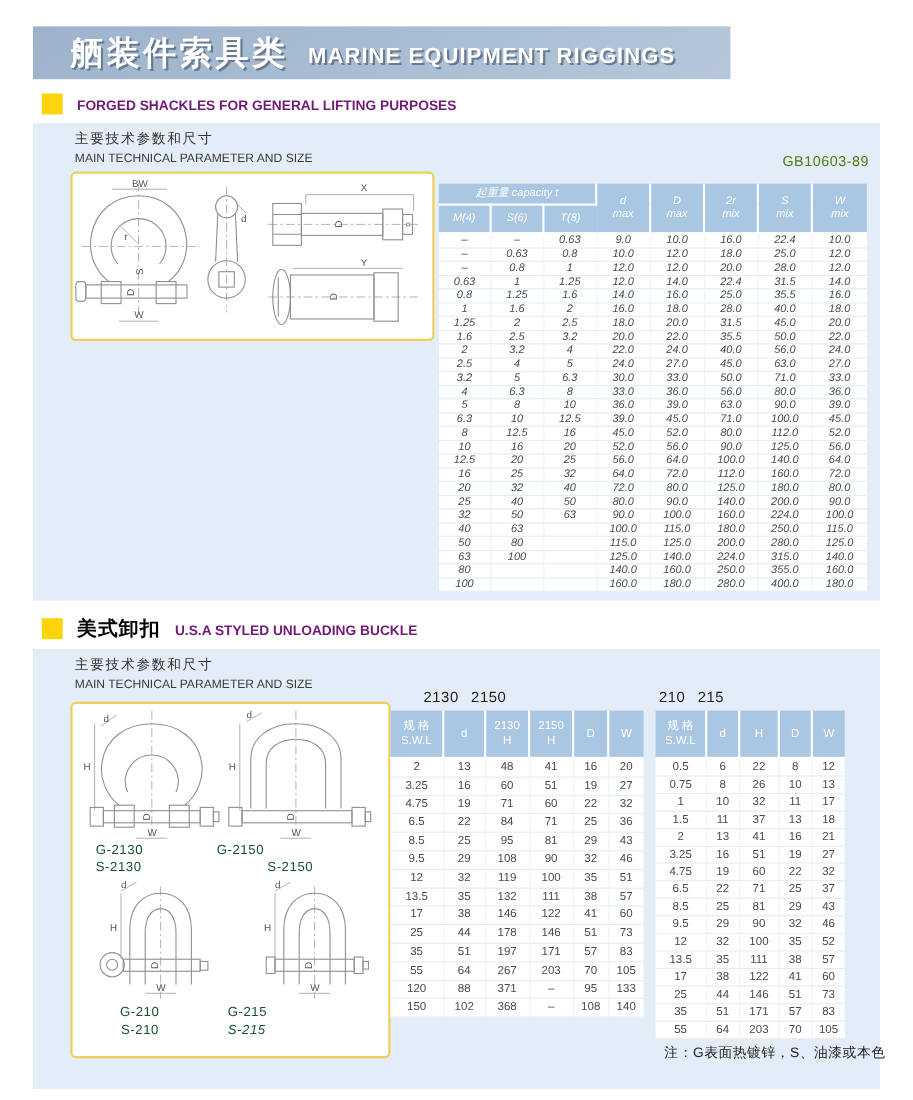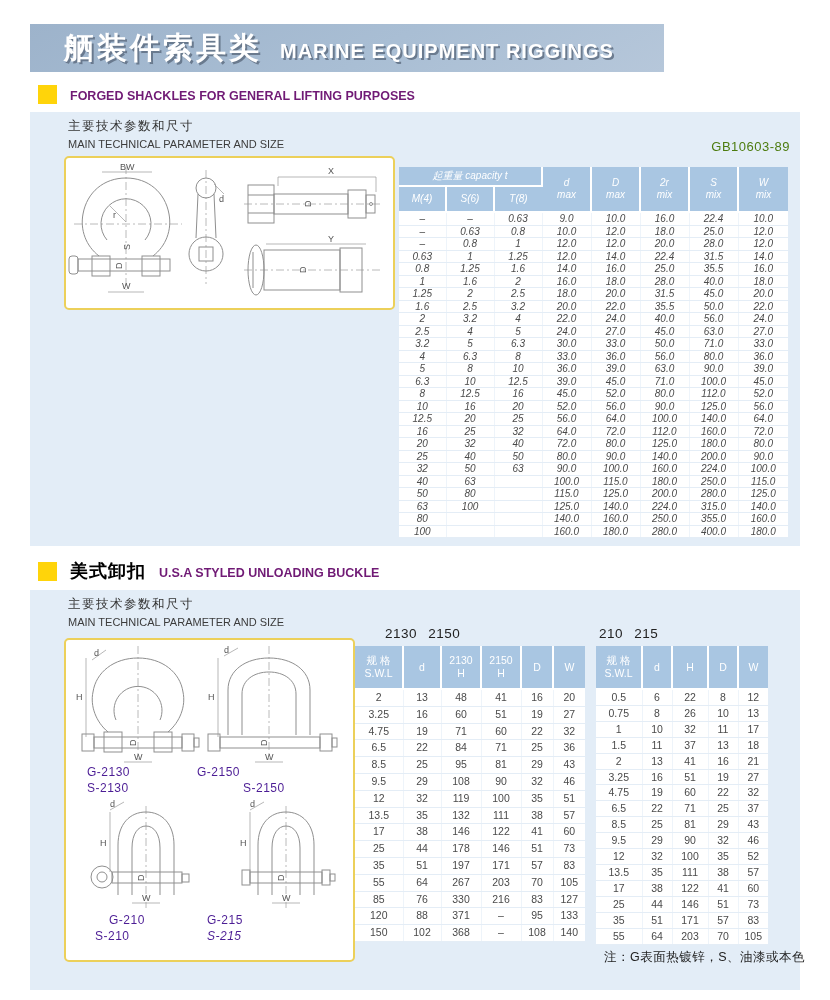--- a/index.html
+++ b/index.html
@@ -33,21 +33,21 @@
   .param-en{font-size:11px;color:#3c3c3c;}
   #standard{position:absolute;right:40px;top:139px;font-size:13px;color:#4d7c0f;letter-spacing:.5px;}
   .draw-box{position:absolute;background:#fff;border:2px solid #ecd05a;border-radius:5px;overflow:hidden;}
   #draw1{left:64px;top:156px;width:327px;height:150px;}
   #draw2{left:64px;top:638px;width:287px;height:320px;}
   .draw-box svg{display:block;}
   .svg-line{stroke:#8f8f8f;fill:none;stroke-width:1;}
   .svg-center{stroke:#a8a8a8;fill:none;stroke-width:.8;stroke-dasharray:8 3 2 3;}
   .svg-dim{stroke:#9a9a9a;fill:none;stroke-width:.7;}
   .svg-txt{fill:#555;font-size:9px;font-family:"Liberation Sans","DejaVu Sans",sans-serif;}
-  .model-label{position:absolute;font-size:12px;color:#4c1d95;letter-spacing:.5px;}
+  .model-label{position:absolute;font-size:12px;color:#14532d;letter-spacing:.5px;}
   .dtable{position:absolute;border-collapse:collapse;table-layout:fixed;}
   .dtable thead th{background:#a9c6e2;color:#fff;font-weight:normal;text-align:center;
     border-right:2px solid #fff;border-bottom:2px solid #fff;padding:0;white-space:pre-line;}
   .dtable thead th:last-child{border-right:none;}
   .dtable tbody td{background:#fff;text-align:center;color:#4a4a4a;padding:0;
     border-bottom:1px solid #e4edf6;border-right:1px solid #eef4fa;}
   .dtable tbody td:last-child{border-right:none;}
   .t1{left:399px;top:167px;width:389px;font-style:italic;}
   .t1 thead th{font-size:10px;line-height:12px;}
   .t1 tr.grp-row th{height:18px;}
@@ -508,21 +508,21 @@
       <text class="svg-txt" x="174" y="206">H</text>
       <text class="svg-txt" x="218" y="241" transform="rotate(-90 218 241)">D</text>
       <path class="svg-dim" d="M206,263 H234"></path>
       <text class="svg-txt" x="216" y="261">W</text>
     </svg>
     <span class="model-label" style="left:21px;top:125px;">G-2130</span>
     <span class="model-label" style="left:21px;top:141px;">S-2130</span>
     <span class="model-label" style="left:131px;top:125px;">G-2150</span>
     <span class="model-label" style="left:131px;top:141px;margin-left:46px;">S-2150</span>
     <span class="model-label" style="left:43px;top:273px;">G-210</span>
-    <span class="model-label" style="left:29px;top:289px;">S-210</span>
+    <span class="model-label" style="left:44px;top:289px;">S-210</span>
     <span class="model-label" style="left:141px;top:273px;text-align:right;">G-215</span>
     <span class="model-label" style="left:141px;top:289px;font-style:italic;">S-215</span>
   </div>
 
   <div class="caption" id="cap-a">2130  2150</div>
   <table class="dtable t2">
     <colgroup>
       <col style="width:48px">
         <col style="width:38px">
         <col style="width:40px">
@@ -634,28 +634,20 @@
         </tr>
         <tr>
           <td>55</td>
           <td>64</td>
           <td>267</td>
           <td>203</td>
           <td>70</td>
           <td>105</td>
         </tr>
         <tr>
-          <td>85</td>
-          <td>76</td>
-          <td>330</td>
-          <td>216</td>
-          <td>83</td>
-          <td>127</td>
-        </tr>
-        <tr>
           <td>120</td>
           <td>88</td>
           <td>371</td>
           <td>–</td>
           <td>95</td>
           <td>133</td>
         </tr>
         <tr>
           <td>150</td>
           <td>102</td>

